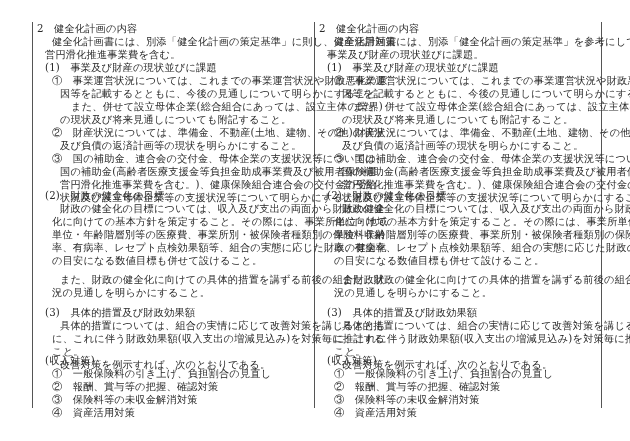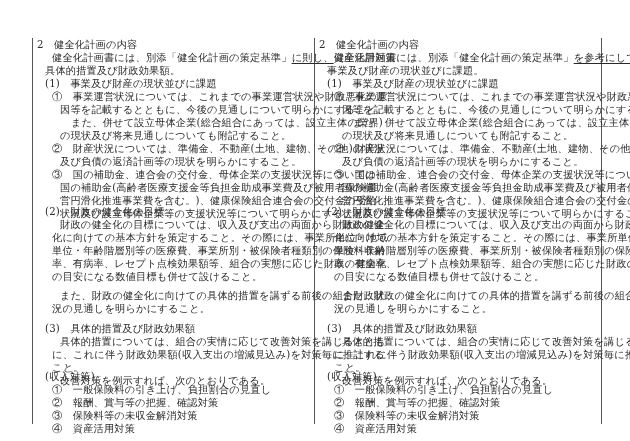--- a/index.html
+++ b/index.html
@@ -1,36 +1,36 @@
 <!DOCTYPE html>
 <html><head>
 <meta charset="utf-8">
 <style>
   html, body { margin: 0; padding: 0; background: #ffffff; }
   body { width: 630px; height: 441px; position: relative; overflow: hidden;
          font-family: "DejaVu Serif", "Liberation Serif", serif; color: #2a2a2a; }
-  .page { position: absolute; left: 0; top: 16px; width: 630px; height: 335px; }
+  .page { position: absolute; left: 0; top: 0; width: 630px; height: 335px; }
   .col { position: absolute; top: 22px; height: 386px; box-sizing: border-box; }
   .col-left { left: 32px; width: 283px; border-left: 1px solid #555; border-right: 1px solid #555; }
   .col-right { left: 315px; width: 287px; border-right: 1px solid #555; }
   .txt { position: absolute; white-space: nowrap; font-size: 10.2px; line-height: 13px; letter-spacing: 0.2px; }
-  .u { text-decoration: underline; text-underline-offset: 1.5px; }
+  .u { text-underline-offset: 1.5px; }
 </style>
 </head>
 <body>
 
 <div class="page">
 
   <div class="col col-left"></div>
   <div class="col col-right"></div>
 
   <div>
     <div class="txt" style="left:37px;top:22px">2　健全化計画の内容</div>
     <div class="txt" style="left:52px;top:35px"><span>健全化計画書には、別添「健全化計画の策定基準」</span><span class="u">に則し、</span><span>資産活用対策</span></div>
-    <div class="txt" style="left:45px;top:48px">具体的措置及び財政効果額。</div>
+    <div class="txt" style="left:45px;top:48px">営円滑化推進事業費を含む。</div>
 
     <div class="txt" style="left:45px;top:61px">(1)　事業及び財産の現状並びに課題</div>
     <div class="txt" style="left:52px;top:74px">①　事業運営状況については、これまでの事業運営状況や財政悪化の原</div>
     <div class="txt" style="left:60px;top:87px">因等を記載するとともに、今後の見通しについて明らかにすること。</div>
     <div class="txt" style="left:71px;top:100px">また、併せて設立母体企業(総合組合にあっては、設立主体の業界)</div>
     <div class="txt" style="left:60px;top:113px">の現状及び将来見通しについても附記すること。</div>
     <div class="txt" style="left:52px;top:126px">②　財産状況については、準備金、不動産(土地、建物、その他)の状況</div>
     <div class="txt" style="left:60px;top:139px">及び負債の返済計画等の現状を明らかにすること。</div>
     <div class="txt" style="left:52px;top:152px">③　国の補助金、連合会の交付金、母体企業の支援状況等については、</div>
     <div class="txt" style="left:60px;top:165px">国の補助金(高齢者医療支援金等負担金助成事業費及び被用者保険運</div>

